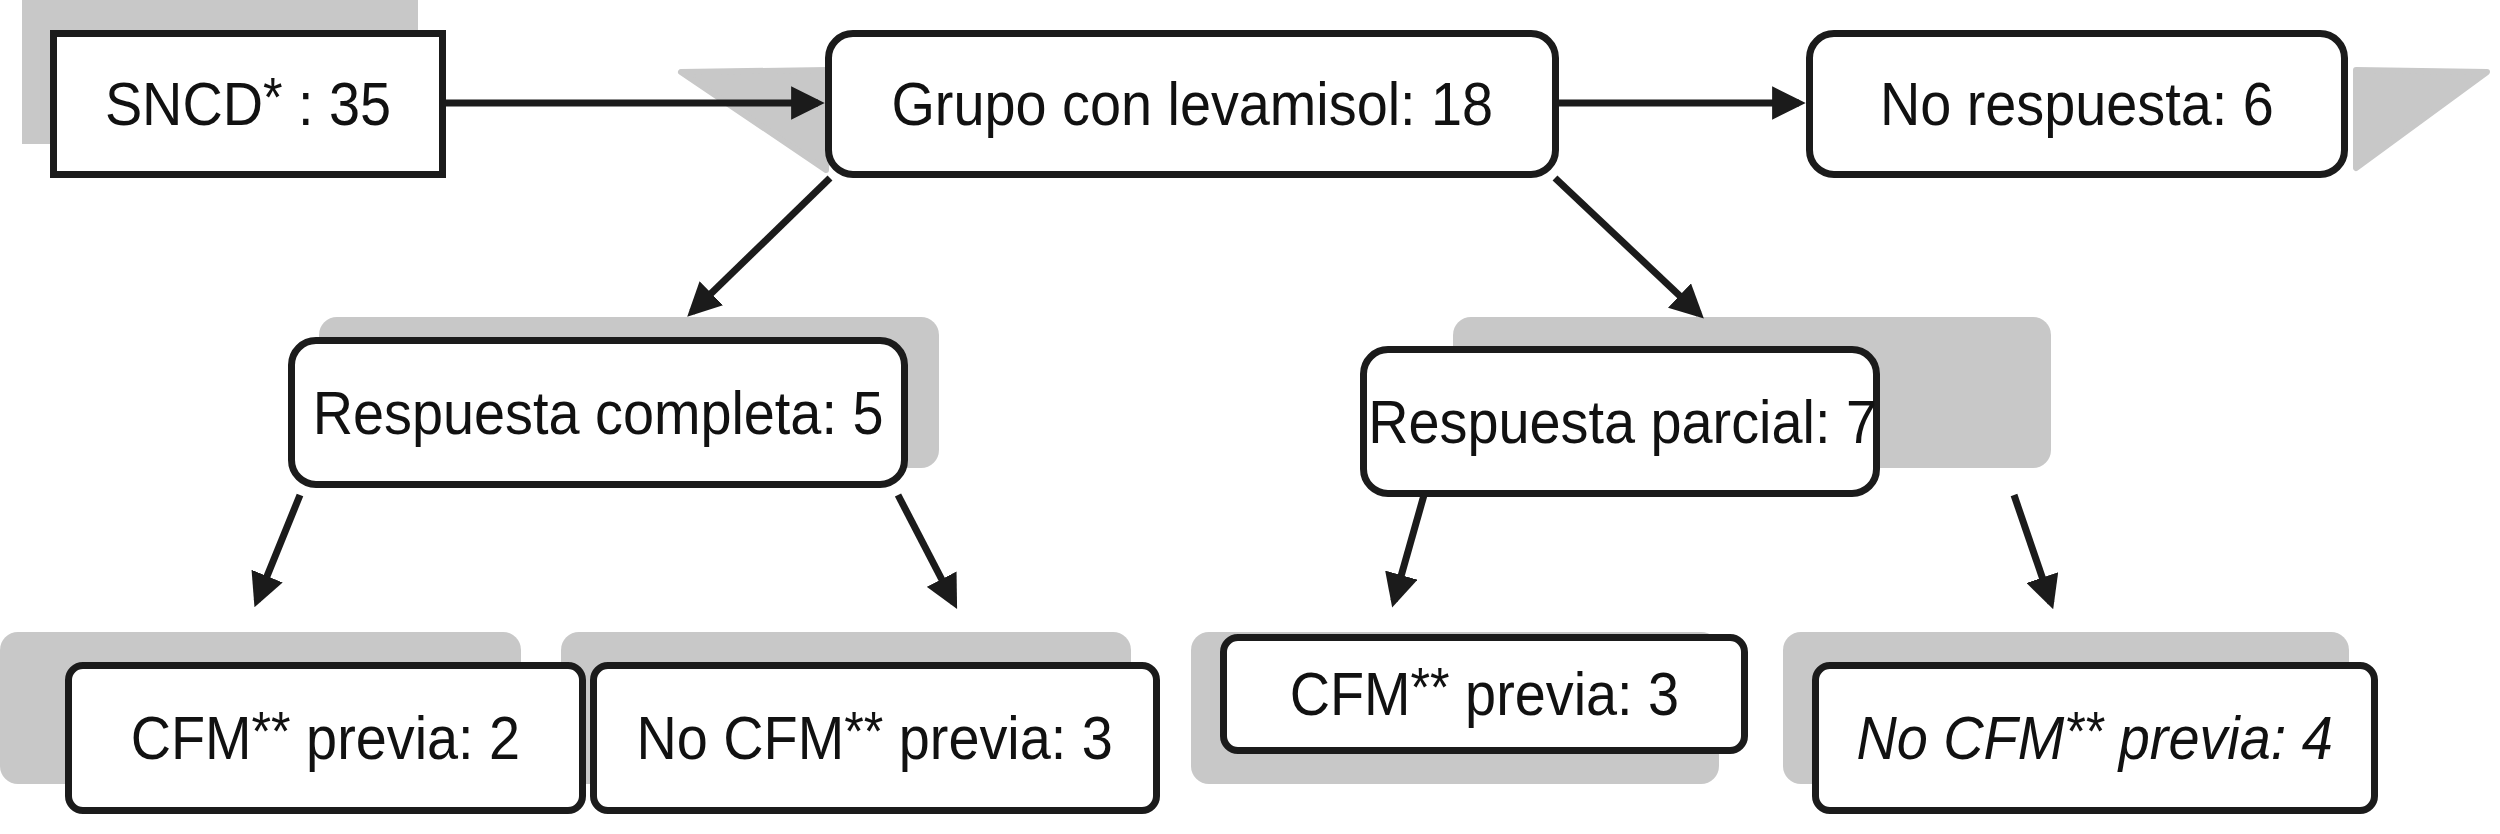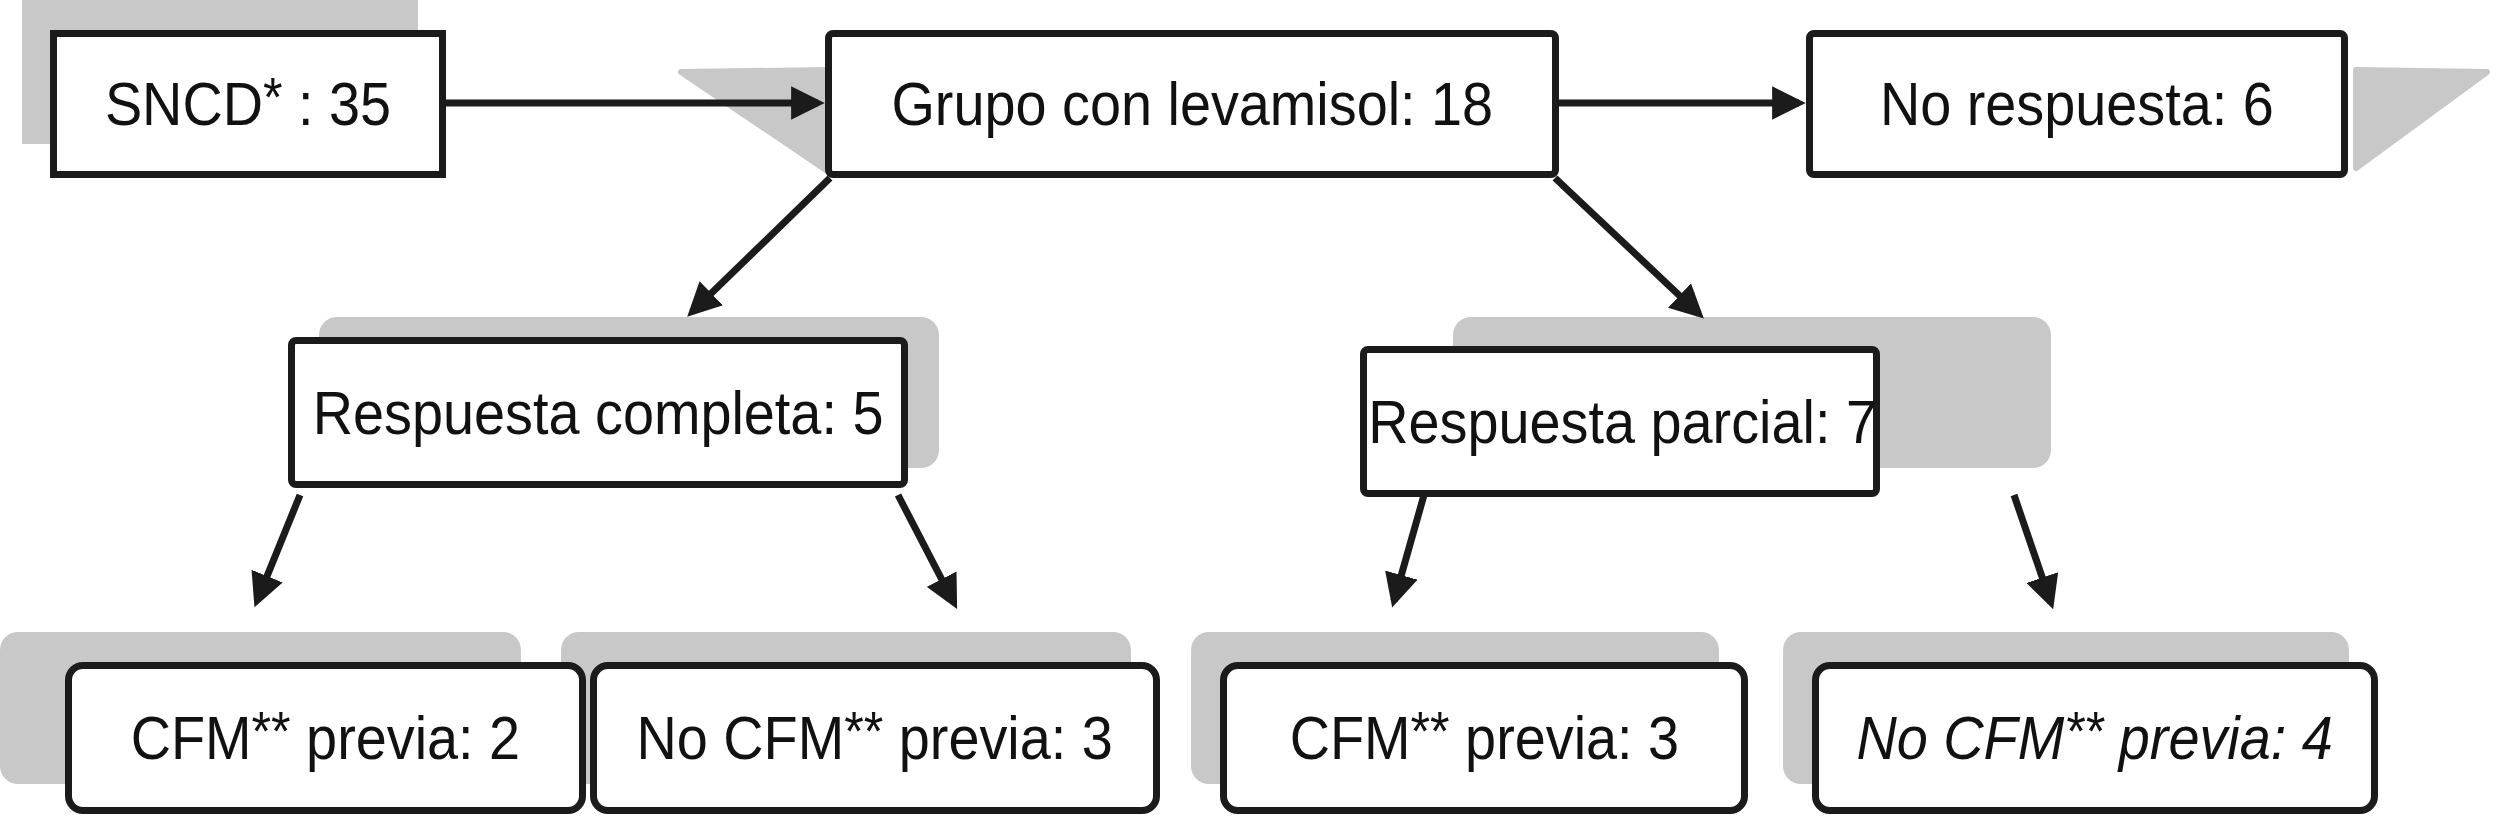--- a/index.html
+++ b/index.html
@@ -23,41 +23,41 @@
   .shadow { fill: var(--shadow, #c8c8c8); }
   .wedge  { fill: var(--shadow, #c8c8c8); stroke: var(--shadow, #c8c8c8); stroke-width: 6; stroke-linejoin: round; }
   .edge   { stroke: var(--border, #1b1b1b); stroke-width: 7; fill: none; }
   #ah path { fill: var(--border, #1b1b1b); }
 
   .node {
     position: absolute;
     z-index: 1;
     background: #ffffff;
     border: 7px solid var(--border, #1b1b1b);
-    border-radius: 8px;
+    border-radius: 28px;
     display: flex;
     align-items: center;
     justify-content: center;
     font-size: 62px;
     line-height: 1;
     white-space: pre;
   }
   .node.sharp { border-radius: 0; }
   .node .lbl { transform: scaleX(0.9); transform-origin: center; white-space: pre; }
   .sup { font-size: 0.9em; position: relative; top: -0.17em; }
 
   
   #n-sncd        { left: 50px;   top: 30px;  width: 396px; height: 148px; }
   #n-grupo       { left: 825px;  top: 30px;  width: 734px; height: 148px; }
   #n-norespuesta { left: 1806px; top: 30px;  width: 542px; height: 148px; }
   #n-completa    { left: 288px;  top: 337px; width: 620px; height: 151px; }
   #n-parcial     { left: 1360px; top: 346px; width: 520px; height: 151px; padding-left: 6px; }
   #n-cfm2        { left: 29px;   top: 662px; width: 521px; height: 152px; border-radius: 18px; margin-left: 36px; }
   #n-nocfm3      { left: 590px;  top: 662px; width: 570px; height: 152px; border-radius: 18px; }
-  #n-cfm3        { left: 1220px; top: 662px; width: 528px; height: 152px; border-radius: 18px; }
+  #n-cfm3        { left: 1220px; top: 634px; width: 528px; height: 120px; border-radius: 18px; }
   #n-nocfm4      { left: 1812px; top: 662px; width: 566px; height: 152px; border-radius: 18px; font-style: italic; }
 </style>
 </head>
 <body>
 
 <div class="stage">
 
   <svg class="layer" viewBox="0 0 2500 834" aria-hidden="true">
     <defs>
       <marker id="ah" viewBox="0 0 10 10" refX="8" refY="5" markerWidth="4.8" markerHeight="4.8" orient="auto-start-reverse">

